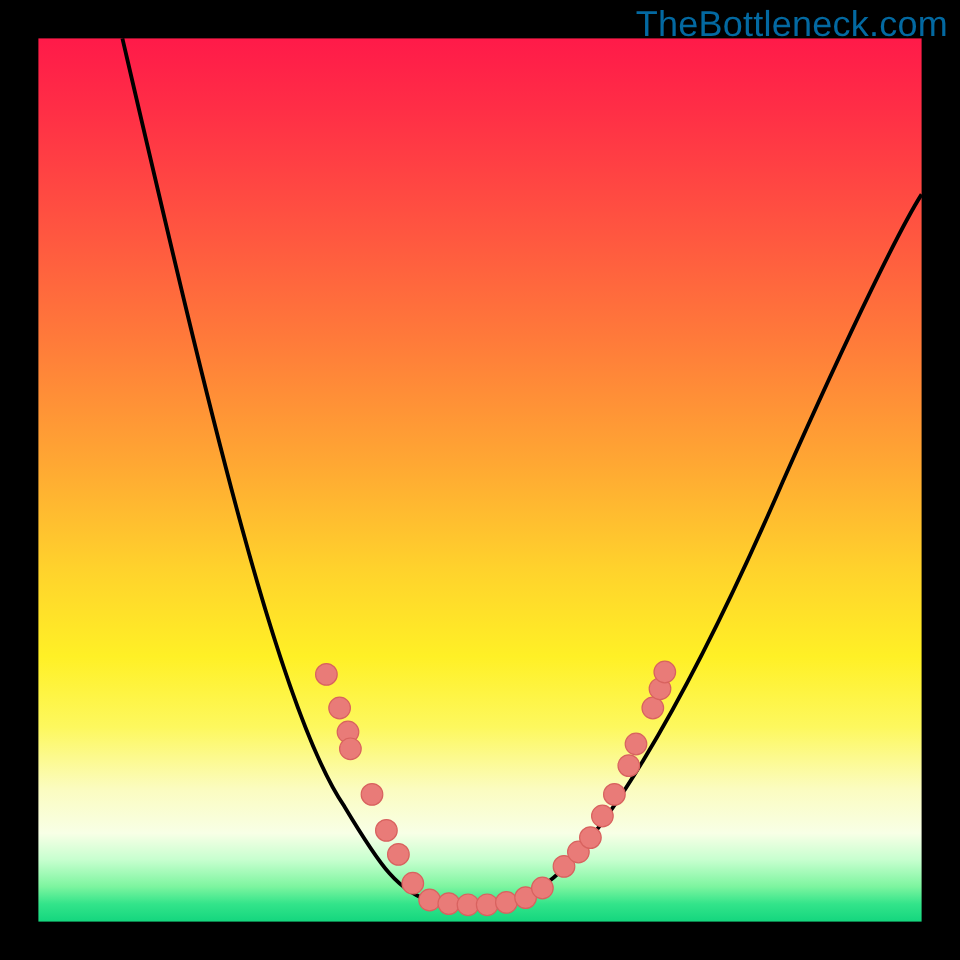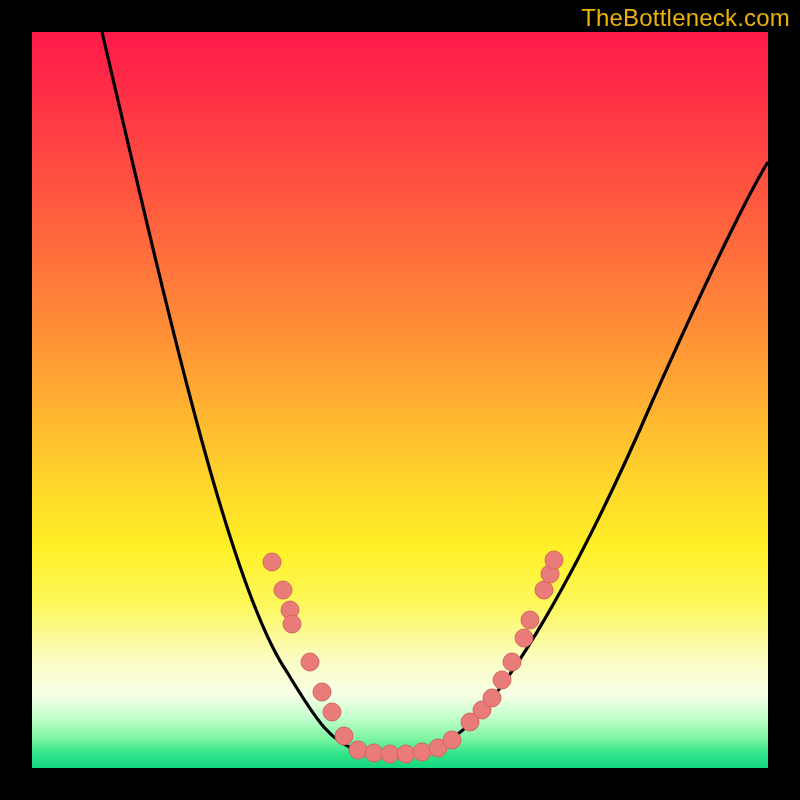--- a/index.html
+++ b/index.html
@@ -41,22 +41,22 @@
         #c7ffcf 93%,
         #7ef5a0 96%,
         #33e48a 98%,
         #14d67e 100%
       );
   }
   .watermark {
     position: absolute;
     top: 4px;
     right: 10px;
-    color: #eab308;
-    font-size: 24px;
+    color: #0369a1;
+    font-size: 30px;
     font-weight: 500;
     letter-spacing: 0.2px;
     user-select: none;
     text-align: center;
   }
   svg.curve {
     position: absolute;
     left: 0;
     top: 0;
     width: 736px;

